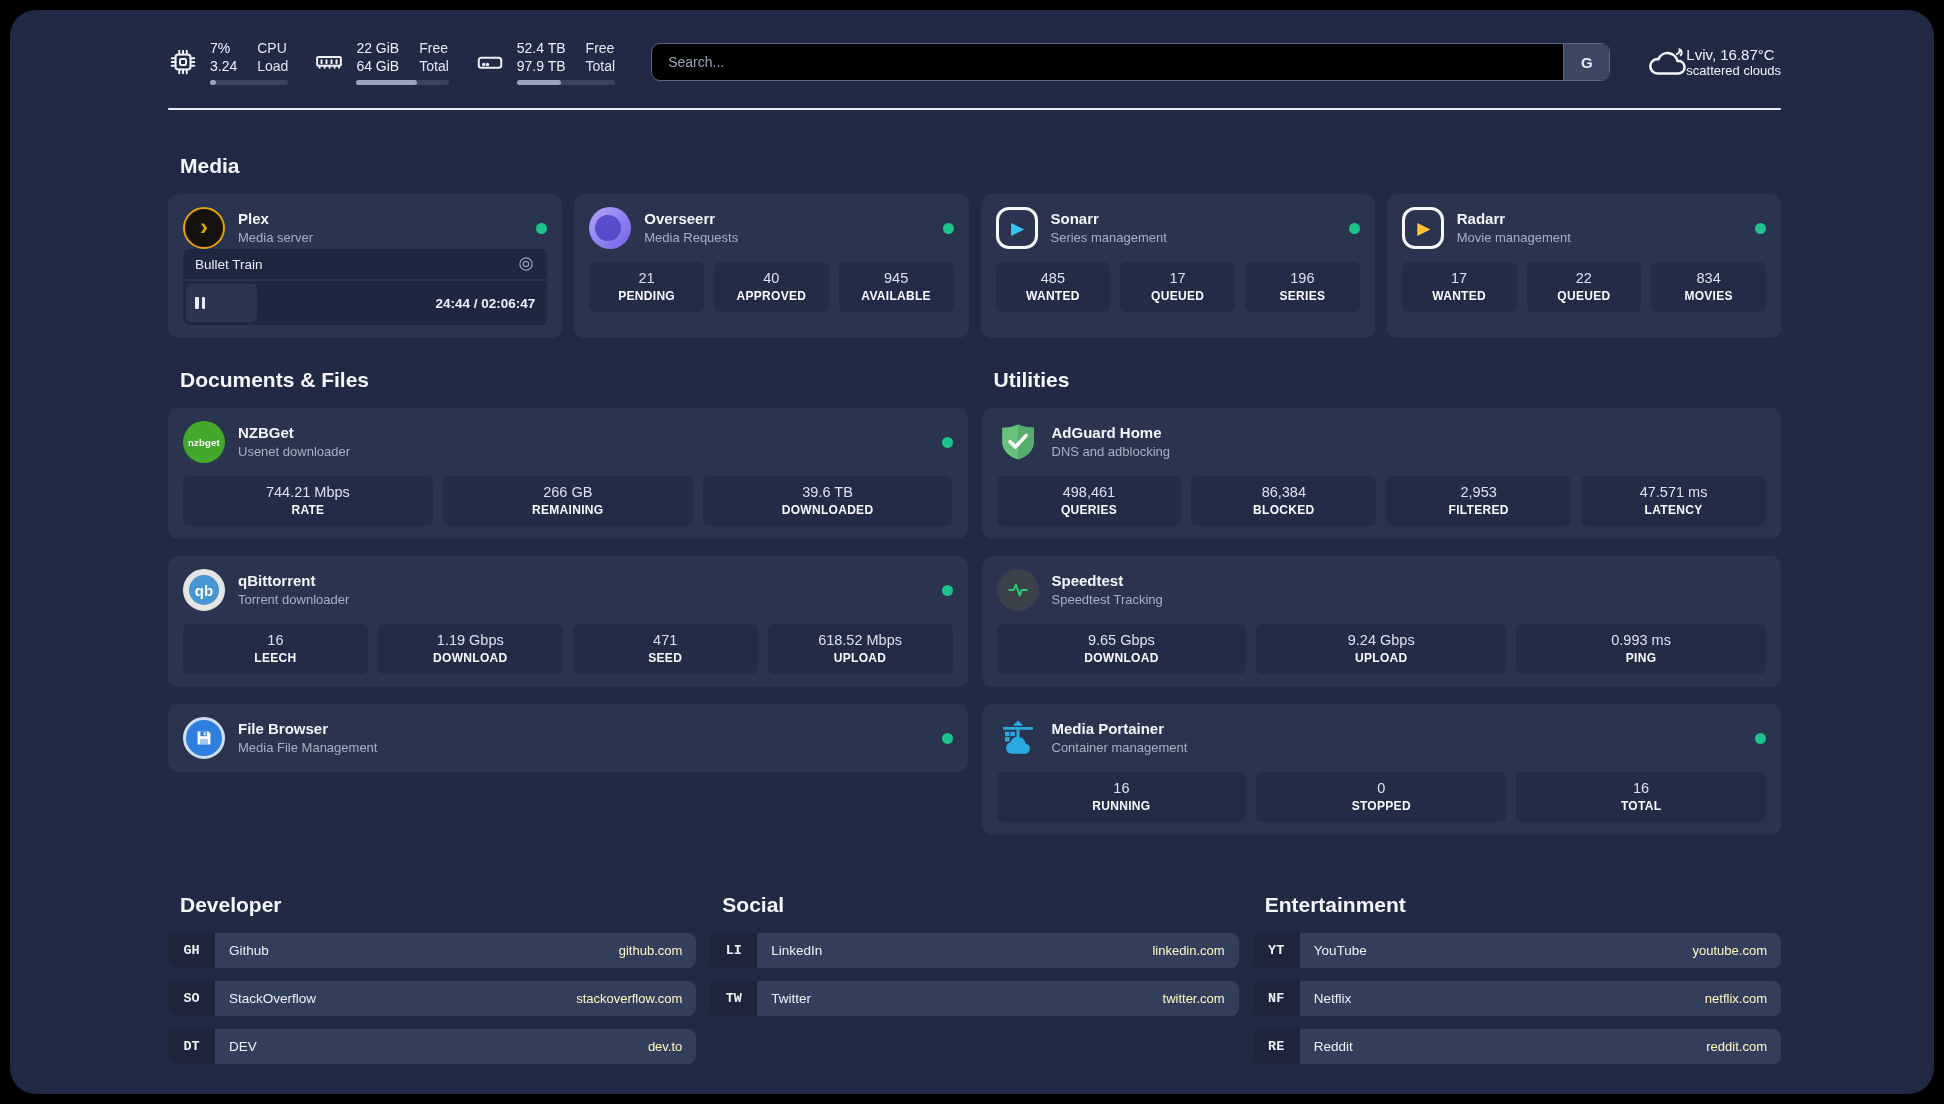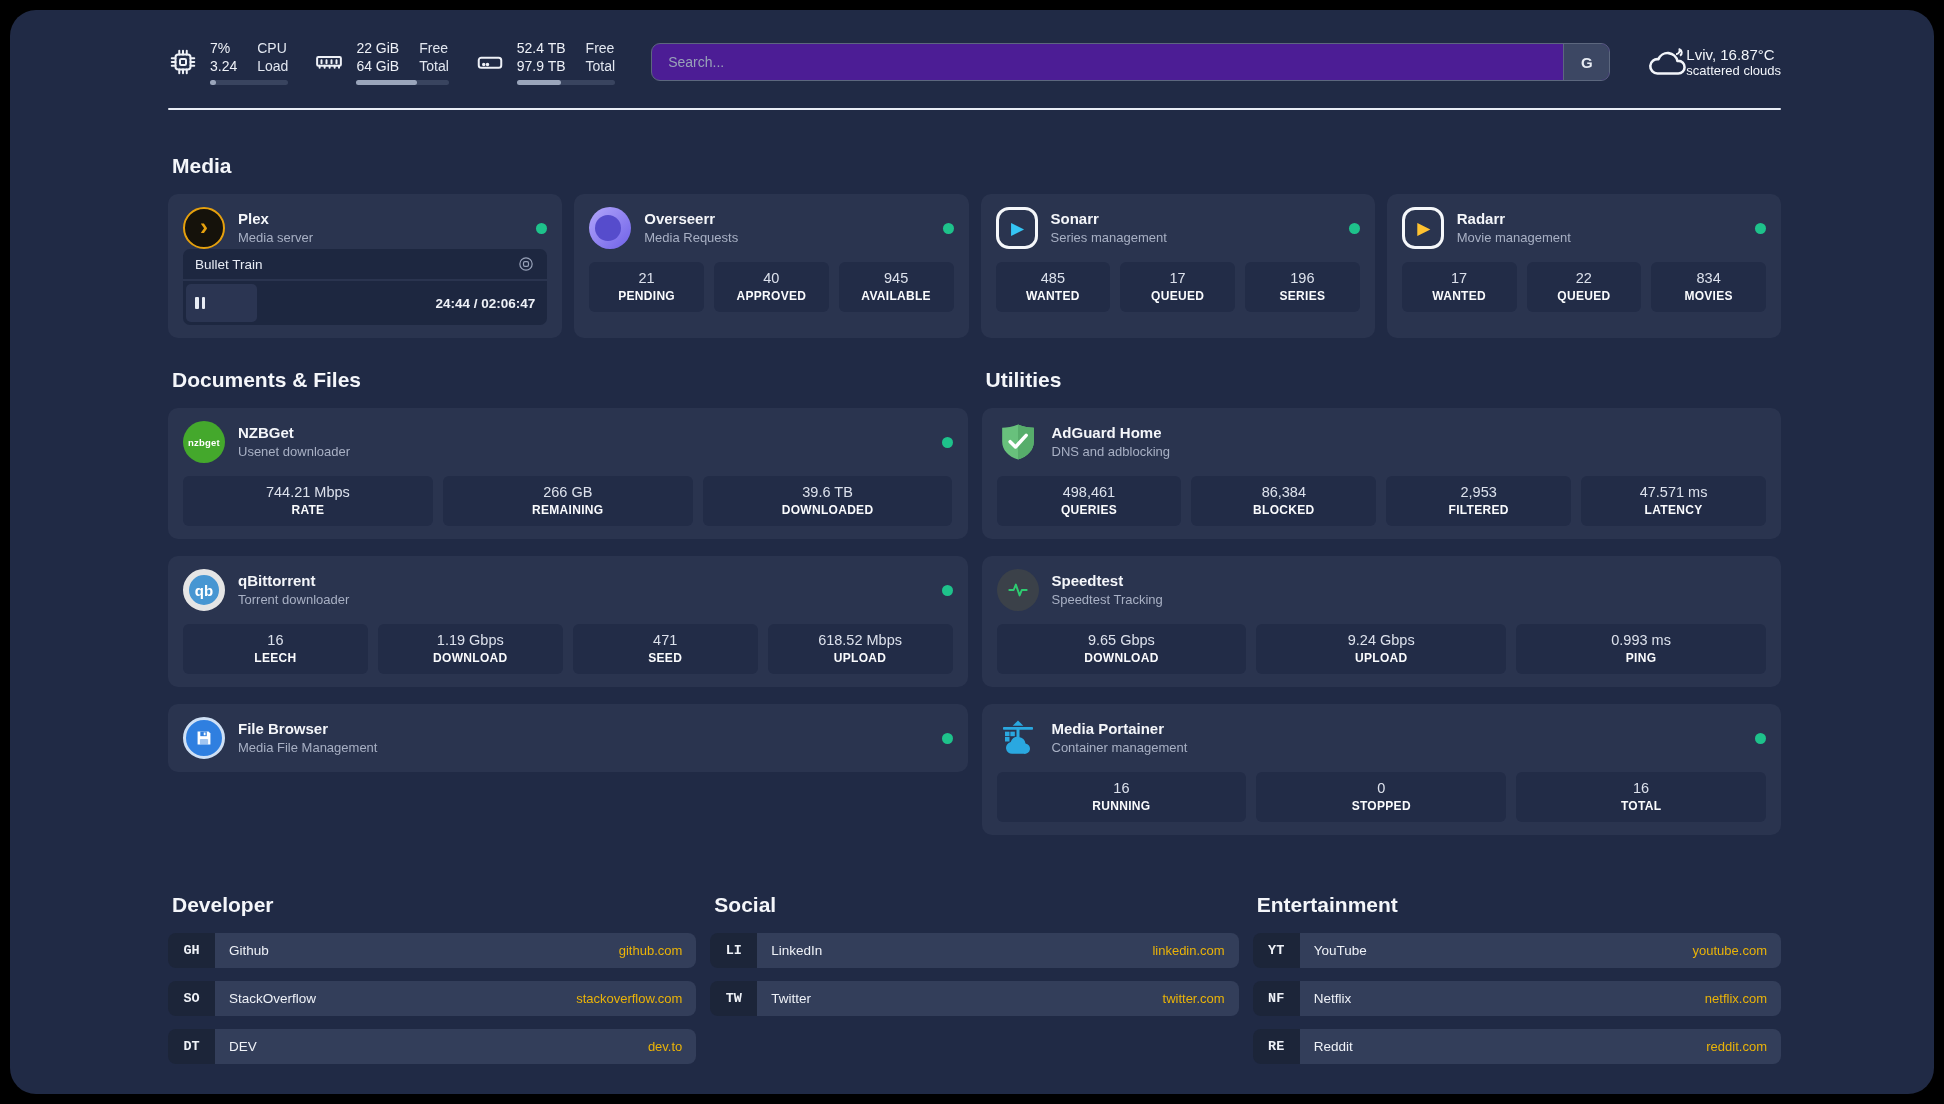--- a/index.html
+++ b/index.html
@@ -29,37 +29,37 @@
   .sys{display:flex;align-items:center;gap:12px;color:#eef1f7;}
   .sys svg{width:30px;height:30px;flex:none;}
   .sys-body{display:flex;flex-direction:column;}
   .sys-rows{display:flex;gap:20px;font-size:14px;line-height:1.3;}
   .sys-col{display:flex;flex-direction:column;color:#eef1f7;}
   .sys-col.labels{color:#e2e7f0;}
   .bar{margin-top:5px;height:5px;border-radius:3px;background:var(--bar-track);width:100%;}
   .bar-fill{height:100%;border-radius:3px;background:var(--bar-fill);}
 
   .search{flex:1;position:relative;height:38px;margin:0 10px;}
-  .search input{width:100%;height:100%;background:#4c1d95;border:1px solid var(--border);
+  .search input{width:100%;height:100%;background:#000000;border:1px solid var(--border);
       border-radius:9px;color:#dfe4ee;font-size:14px;padding:0 60px 0 16px;outline:none;
       font-family:inherit;}
   .search input::placeholder{color:#98a2b8;}
   .engine{position:absolute;top:1px;right:1px;bottom:1px;width:46px;background:#3c4763;
       border:none;border-left:1px solid var(--border);border-radius:0 8px 8px 0;
       color:#e8ecf4;font-size:15px;font-weight:600;font-family:inherit;cursor:pointer;}
 
   .weather{display:flex;align-items:center;color:#f2f5fa;}
   .weather svg{width:40px;height:34px;}
   .weather .loc{font-size:15px;font-weight:500;}
   .weather .cond{font-size:13px;}
 
   .divider{height:2px;background:#e9edf5;border-radius:1px;margin:18px 153px 0 158px;}
 
   
-  .section-title{font-size:21px;font-weight:600;color:var(--txt);margin:0 4px 16px;}
+  .section-title{font-size:21px;font-weight:600;color:var(--txt);margin:0 12px 16px;}
   .media-section{margin:44px 153px 0 158px;}
   .media-grid{display:grid;grid-template-columns:repeat(4,1fr);gap:12px;}
 
   .mid-grid{display:grid;grid-template-columns:1fr 1fr;gap:14px;align-items:start;
       margin:30px 153px 0 158px;}
   .col-stack{display:flex;flex-direction:column;gap:17px;}
 
   
   .card{background:var(--card);border-radius:10px;padding:13px 15px;}
   .card-head{display:flex;align-items:center;gap:13px;}
@@ -105,21 +105,21 @@
 
   
   .bottom-grid{display:grid;grid-template-columns:repeat(3,1fr);gap:14px;align-items:start;
       margin:58px 153px 0 158px;}
   .bm-row{display:flex;height:35px;margin-bottom:13px;cursor:pointer;}
   .bm-abbr{width:47px;flex:none;background:var(--chip);border-radius:8px 0 0 8px;display:flex;
       align-items:center;justify-content:center;font-size:13.5px;font-weight:600;color:#eef1f7;font-family:Liberation Mono, monospace;}
   .bm-pill{flex:1;background:var(--pill);border-radius:0 8px 8px 0;display:flex;
       align-items:center;justify-content:space-between;padding:0 14px;}
   .bm-name{font-size:13.5px;color:#eef1f7;}
-  .bm-url{font-size:13px;color:#eab308;}
+  .bm-url{font-size:13px;color:#fef9c3;}
 </style>
 </head>
 <body>
 
 <div class="app">
 
   <header class="topbar">
 
     <div class="sys">
       <svg viewBox="0 0 24 24" fill="none" stroke="#eef1f7" stroke-width="1.6" stroke-linecap="round">

